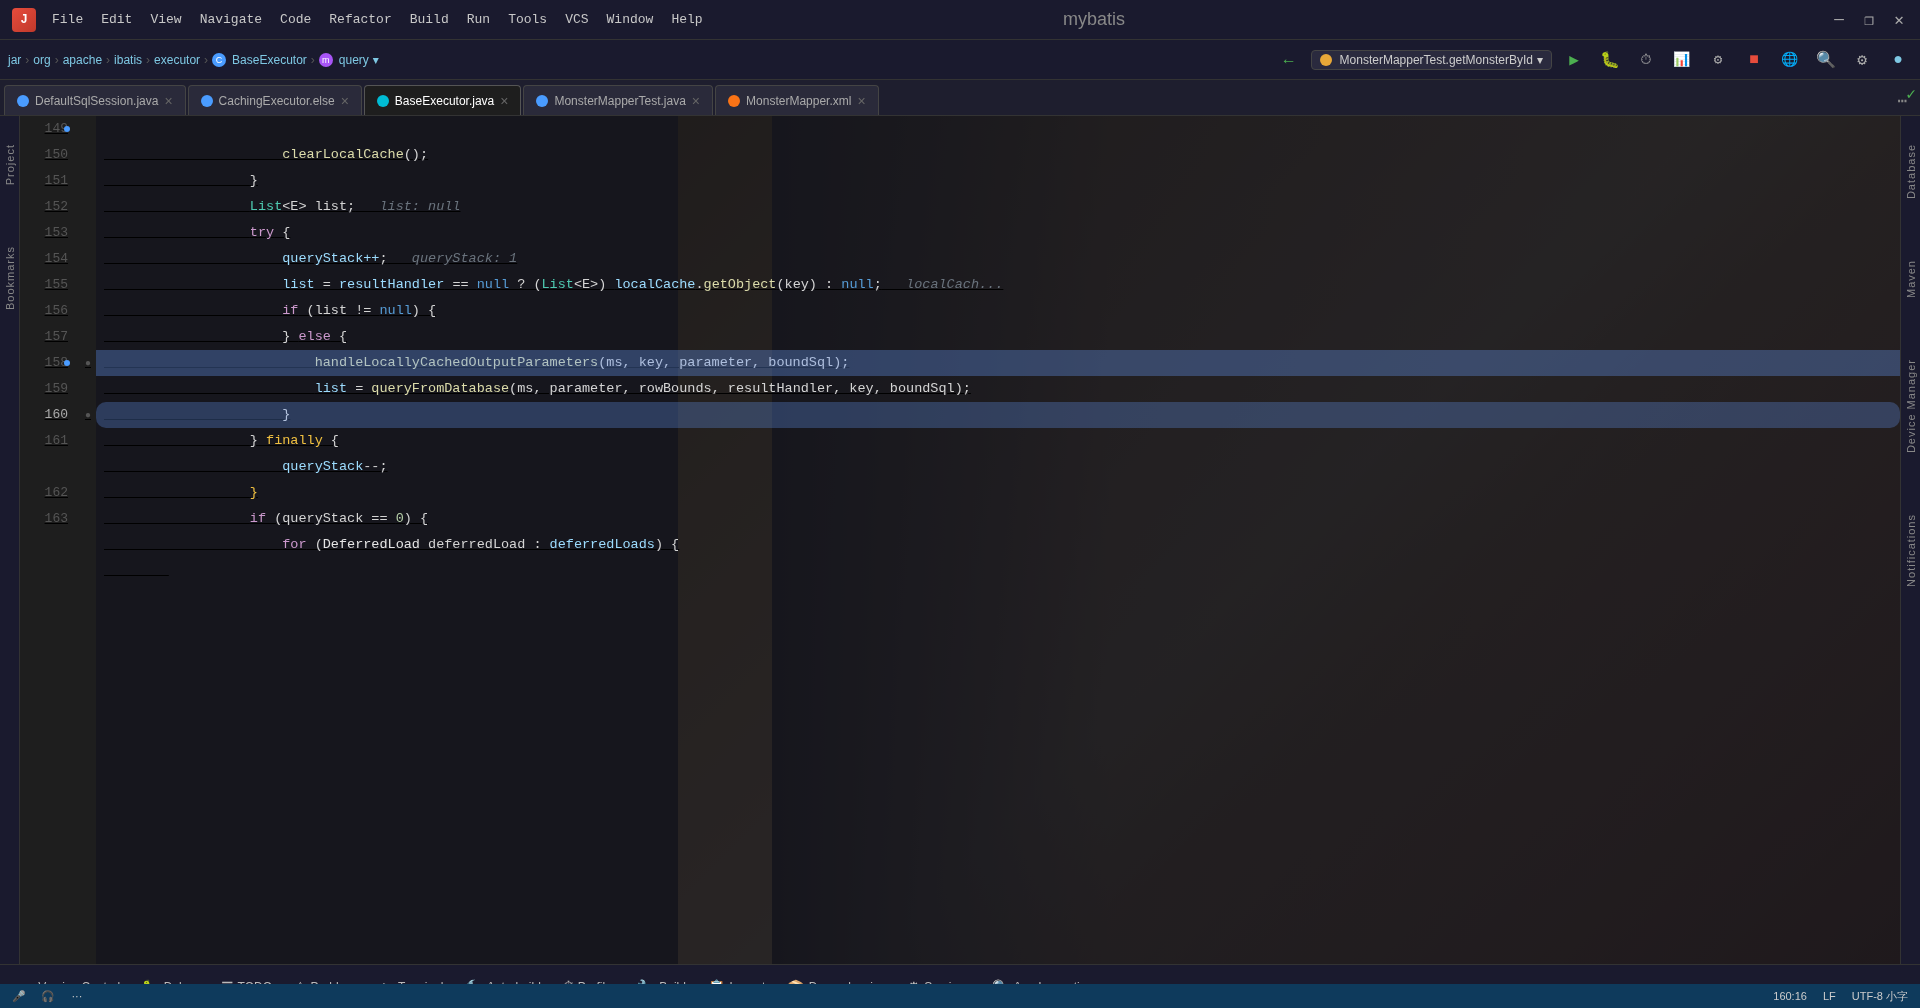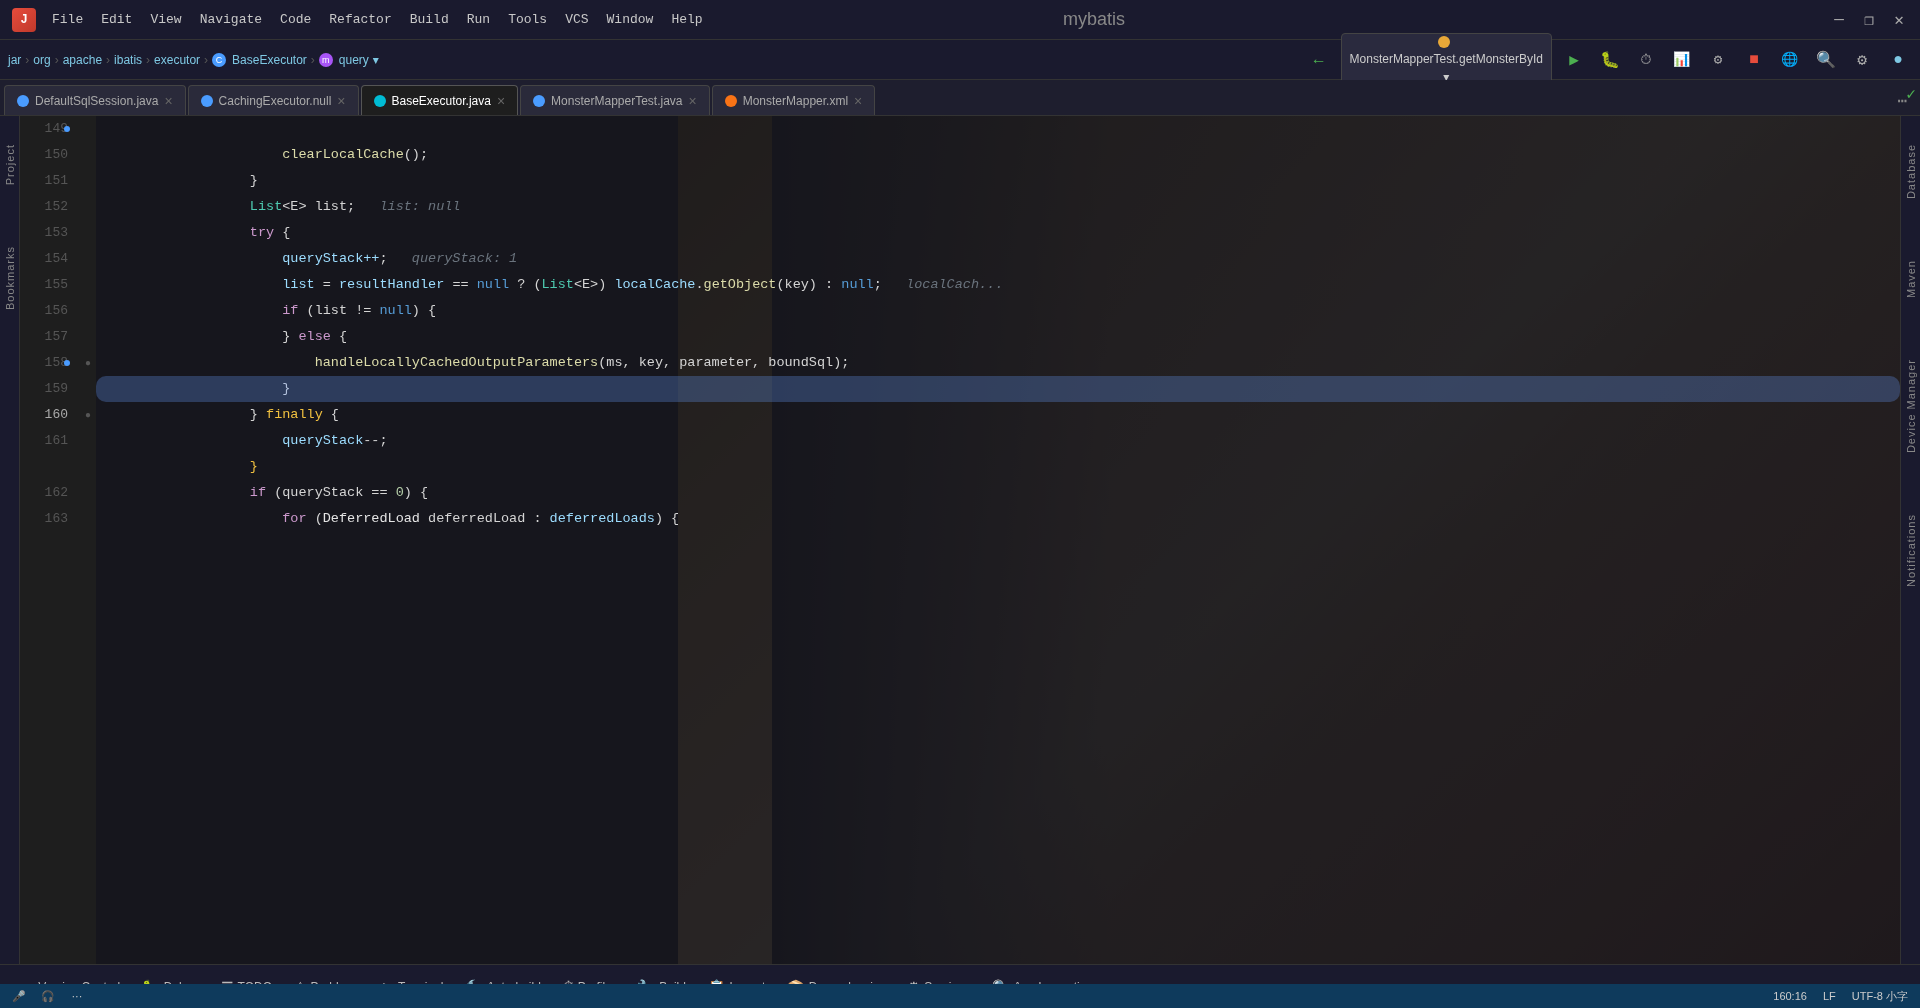--- a/index.html
+++ b/index.html
@@ -94,21 +94,20 @@
     .run-config {
       display: flex; align-items: center; gap: 4px;
       background: #2a2a3e;
       border: 1px solid #444;
       border-radius: 4px;
       padding: 2px 8px;
       color: #ccc;
       font-size: 12px;
       font-family: 'Segoe UI', sans-serif;
       cursor: pointer;
-      flex-direction: column;
     }
     .run-config .config-icon {
       width: 12px; height: 12px;
       border-radius: 50%;
       background: #e8a838;
       display: inline-block;
       margin-right: 4px;
     }
     .nav-icon-btn {
       width: 28px; height: 28px;
@@ -172,20 +171,21 @@
       height: calc(1008px - 40px - 40px - 36px - 44px);
       position: relative;
     }
 
     
     #code-editor {
       flex: 1;
       background: #1e1e1e;
       overflow: hidden;
       position: relative;
+      text-decoration: underline;
     }
 
     
     #anime-bg {
       position: absolute;
       right: 0; top: 0;
       width: 60%;
       height: 100%;
       background: linear-gradient(to right, #1e1e1e 0%, rgba(30,30,30,0.3) 30%, rgba(30,30,30,0.1) 100%);
       z-index: 1;
@@ -446,21 +446,21 @@
 </div>
 
 <div id="tabs">
   <div class="tab">
     <span class="tab-file-icon fi-blue"></span>
     <span>DefaultSqlSession.java</span>
     <span class="tab-close">×</span>
   </div>
   <div class="tab">
     <span class="tab-file-icon fi-blue"></span>
-    <span>CachingExecutor.null</span>
+    <span>CachingExecutor.else</span>
     <span class="tab-close">×</span>
   </div>
   <div class="tab active">
     <span class="tab-file-icon fi-cyan"></span>
     <span>BaseExecutor.java</span>
     <span class="tab-close">×</span>
   </div>
   <div class="tab">
     <span class="tab-file-icon fi-blue"></span>
     <span>MonsterMapperTest.java</span>
@@ -563,20 +563,23 @@
         </div>
 
         <div class="code-line">
           <span style="color:#d4d4d4;">&nbsp;&nbsp;&nbsp;&nbsp;&nbsp;&nbsp;&nbsp;&nbsp;&nbsp;&nbsp;&nbsp;&nbsp;</span><span class="punc">} </span><span class="kw">else</span><span class="punc"> {</span>
         </div>
 
         <div class="code-line">
           <span style="color:#d4d4d4;">&nbsp;&nbsp;&nbsp;&nbsp;&nbsp;&nbsp;&nbsp;&nbsp;&nbsp;&nbsp;&nbsp;&nbsp;&nbsp;&nbsp;&nbsp;&nbsp;</span><span class="method">handleLocallyCachedOutputParameters</span><span class="plain">(ms, key, parameter, boundSql);</span>
         </div>
 
+        <div class="code-line highlighted">
+          <span style="color:#d4d4d4;">&nbsp;&nbsp;&nbsp;&nbsp;&nbsp;&nbsp;&nbsp;&nbsp;&nbsp;&nbsp;&nbsp;&nbsp;&nbsp;&nbsp;&nbsp;&nbsp;</span><span class="var">list</span><span class="op"> = </span><span class="method">queryFromDatabase</span><span class="plain">(ms, parameter, rowBounds, resultHandler, key, boundSql);</span>
+        </div>
 
         <div class="code-line">
           <span style="color:#d4d4d4;">&nbsp;&nbsp;&nbsp;&nbsp;&nbsp;&nbsp;&nbsp;&nbsp;&nbsp;&nbsp;&nbsp;&nbsp;</span><span class="punc">}</span>
         </div>
 
         <div class="code-line current-line">
           <span style="color:#d4d4d4;">&nbsp;&nbsp;&nbsp;&nbsp;&nbsp;&nbsp;&nbsp;&nbsp;</span><span class="punc">} </span><span class="kw2">finally</span><span class="punc"> {</span>
         </div>
 
         <div class="code-line">

